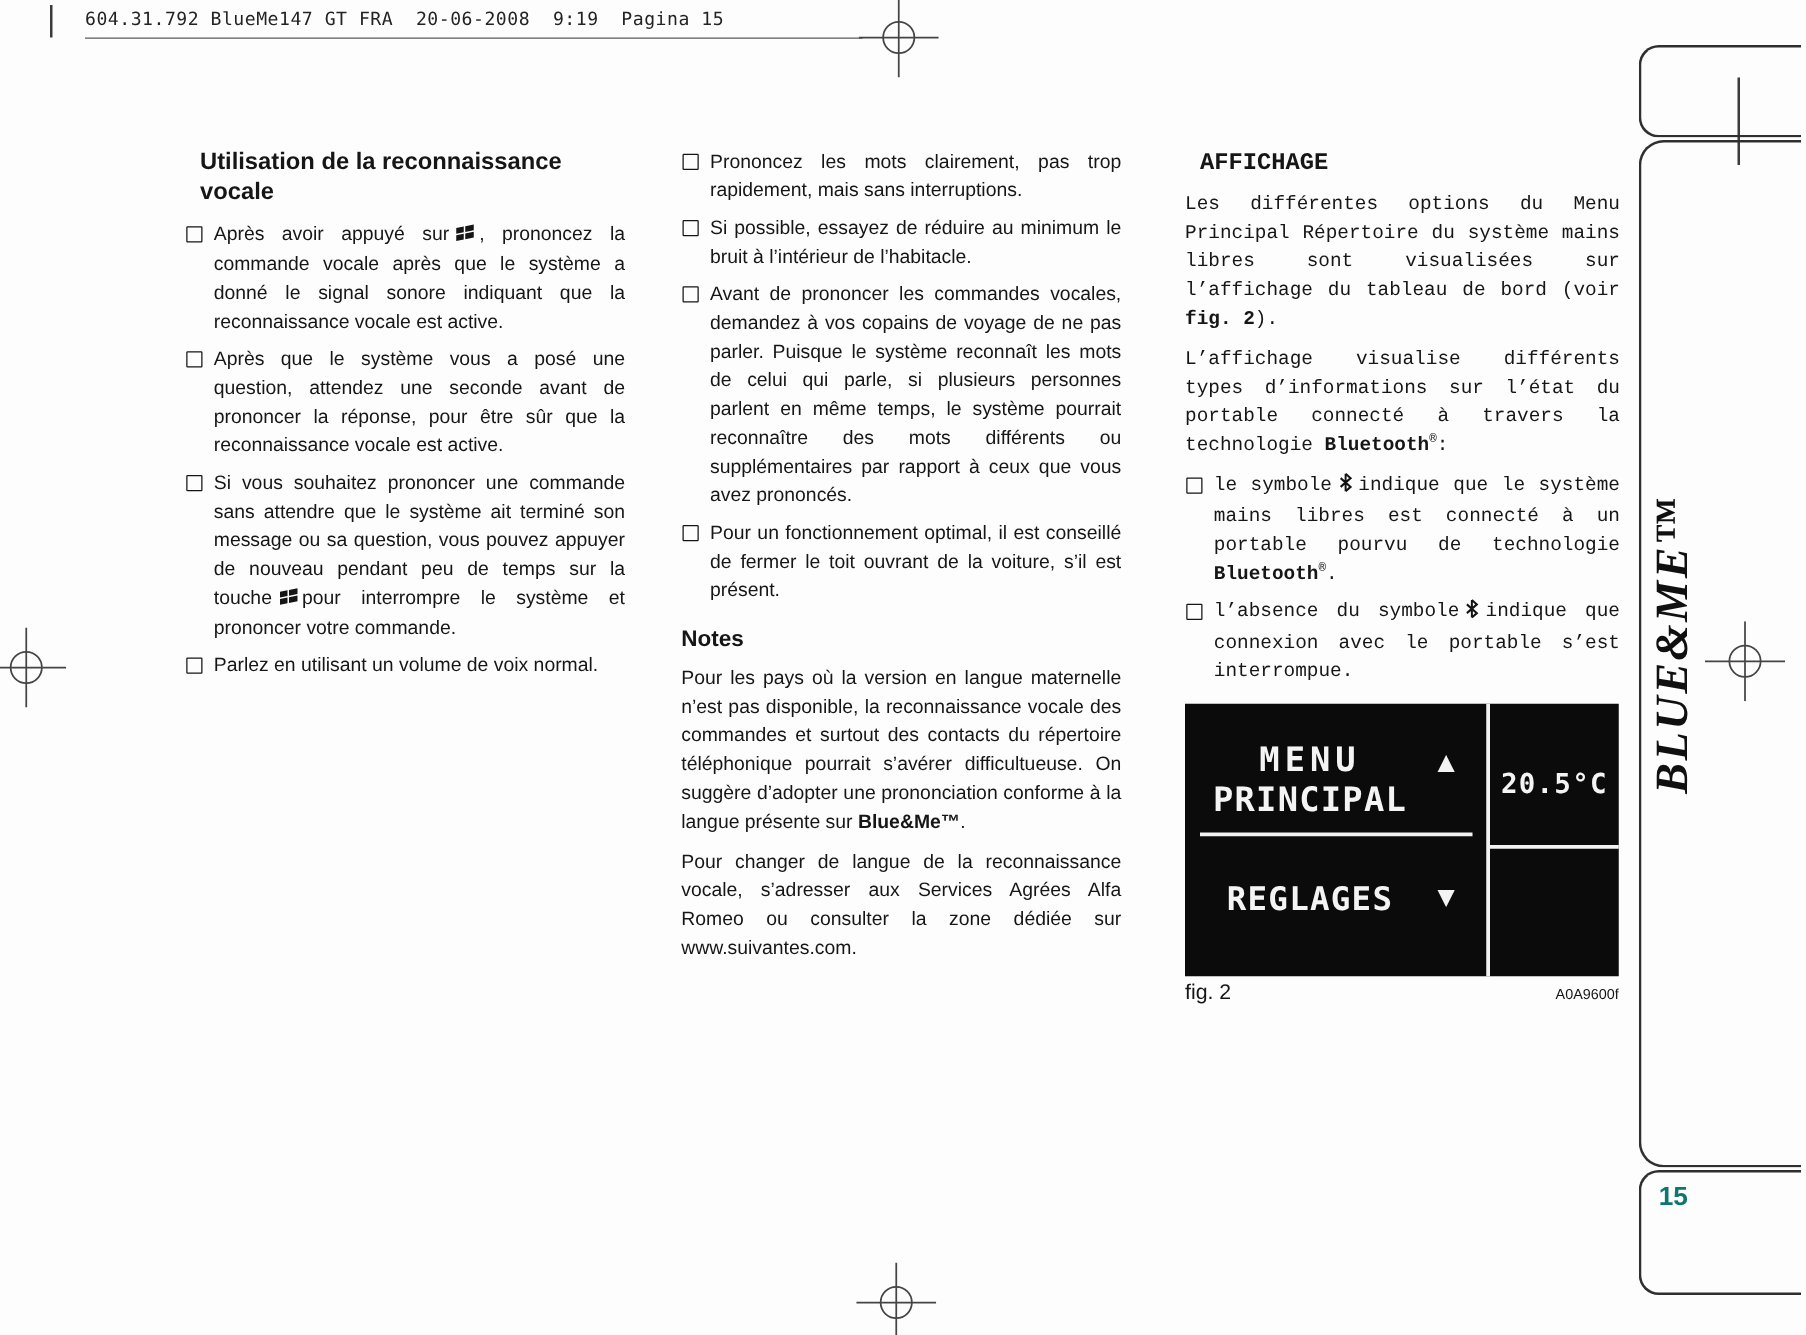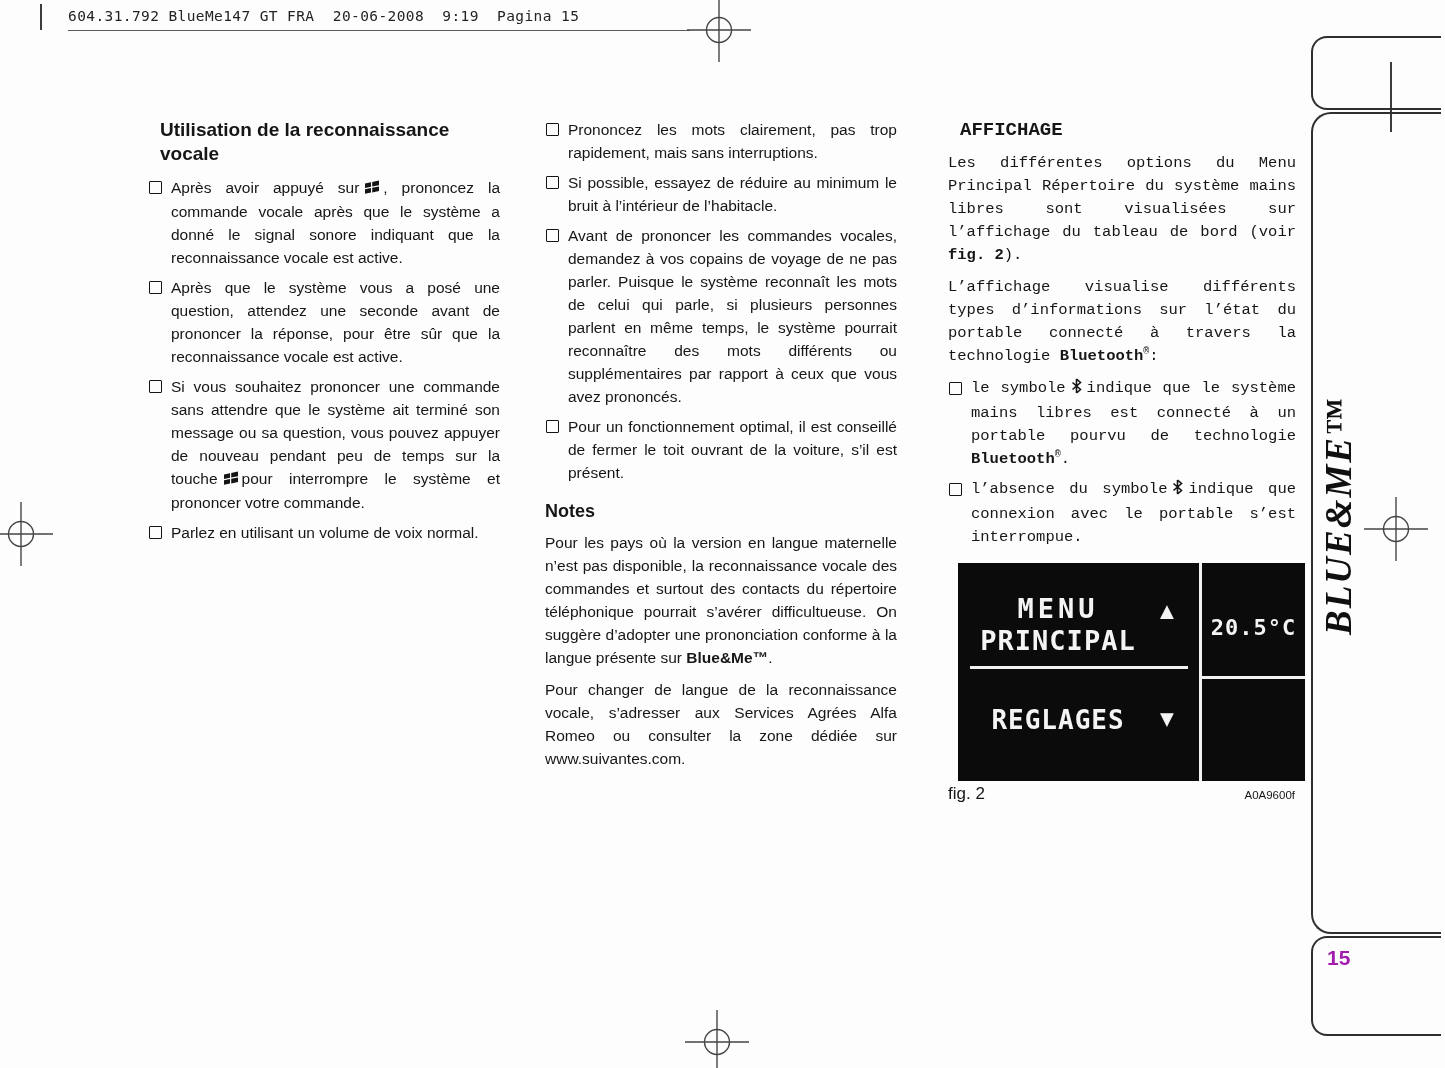--- a/index.html
+++ b/index.html
@@ -21,38 +21,38 @@
   .bracket{position:absolute;left:1311px;width:128px;border:2px solid #2f2f2f;border-right:none;}
   .br-top{top:36px;height:70px;border-radius:16px 0 0 16px;}
   .br-main{top:112px;height:818px;border-radius:20px 0 0 20px;}
   .br-bot{top:936px;height:96px;border-radius:16px 0 0 16px;}
   .brand{
     position:absolute;left:1338px;top:516px;
     transform:translate(-50%,-50%) rotate(-90deg);
     font-family:"Liberation Serif", serif;font-style:italic;font-weight:bold;
     font-size:37px;letter-spacing:2px;white-space:nowrap;color:#101010;
   }
-  .pagenum{position:absolute;left:1327px;top:946px;font-size:21px;font-weight:bold;color:#a21caf;}
+  .pagenum{position:absolute;left:1327px;top:946px;font-size:21px;font-weight:bold;color:#0f766e;}
   
   .col{position:absolute;top:118px;width:352px;text-align:justify;
        font-size:15.5px;line-height:23px;color:#161616;}
   .col1{left:148px;} .col2{left:545px;} .col3{left:948px;width:348px;font-family:Liberation Mono, monospace;}
   h2.sec{font-size:19px;line-height:24px;font-weight:bold;margin:0 0 10px 12px;text-align:left;}
   .notes-h{font-size:18px;font-weight:bold;margin:16px 0 8px 0;text-align:left;}
   p.body{margin:0 0 9px 0;}
   .bullet{position:relative;padding-left:23px;margin:0 0 7px 0;}
   .bsq{position:absolute;left:1px;top:5px;width:11px;height:11px;
        border:1.8px solid #141414;border-radius:1px;background:#fdfdfd;}
   strong{font-weight:bold;}
   sup{font-size:10px;line-height:0;vertical-align:super;}
   .ic-win{display:inline-block;margin:0 3px 0 5px;vertical-align:-1px;}
   .ic-bt{display:inline-block;margin:0 5px;vertical-align:-2px;}
   
   .lcd{position:absolute;left:948px;top:563px;width:347px;height:218px;background:#0b0b0b;
-       font-family:"DejaVu Sans Mono", monospace;font-weight:bold;color:#f4f4f4;margin-left:10px;}
+       font-family:"DejaVu Sans Mono", monospace;font-weight:bold;color:#f4f4f4;}
   .lcd .vdiv{position:absolute;left:241px;top:0;width:3px;height:100%;background:#f2f2f2;}
   .lcd .menu1{position:absolute;left:0;top:30px;width:200px;text-align:center;font-size:27px;letter-spacing:4px;}
   .lcd .menu2{position:absolute;left:0;top:62px;width:200px;text-align:center;font-size:27px;letter-spacing:1px;}
   .lcd .hl-left{position:absolute;left:12px;top:103px;width:218px;height:3px;background:#f2f2f2;}
   .lcd .up{position:absolute;left:202px;top:34px;font-size:23px;}
   .lcd .item{position:absolute;left:0;top:142px;width:200px;text-align:center;font-size:26px;letter-spacing:1px;}
   .lcd .down{position:absolute;left:202px;top:142px;font-size:23px;}
   .lcd .temp{position:absolute;left:244px;top:52px;width:103px;text-align:center;font-size:22px;letter-spacing:1px;}
   .lcd .hl-right{position:absolute;left:244px;top:113px;width:103px;height:3px;background:#f2f2f2;}
   .figrow{position:absolute;left:948px;top:784px;width:347px;display:flex;

